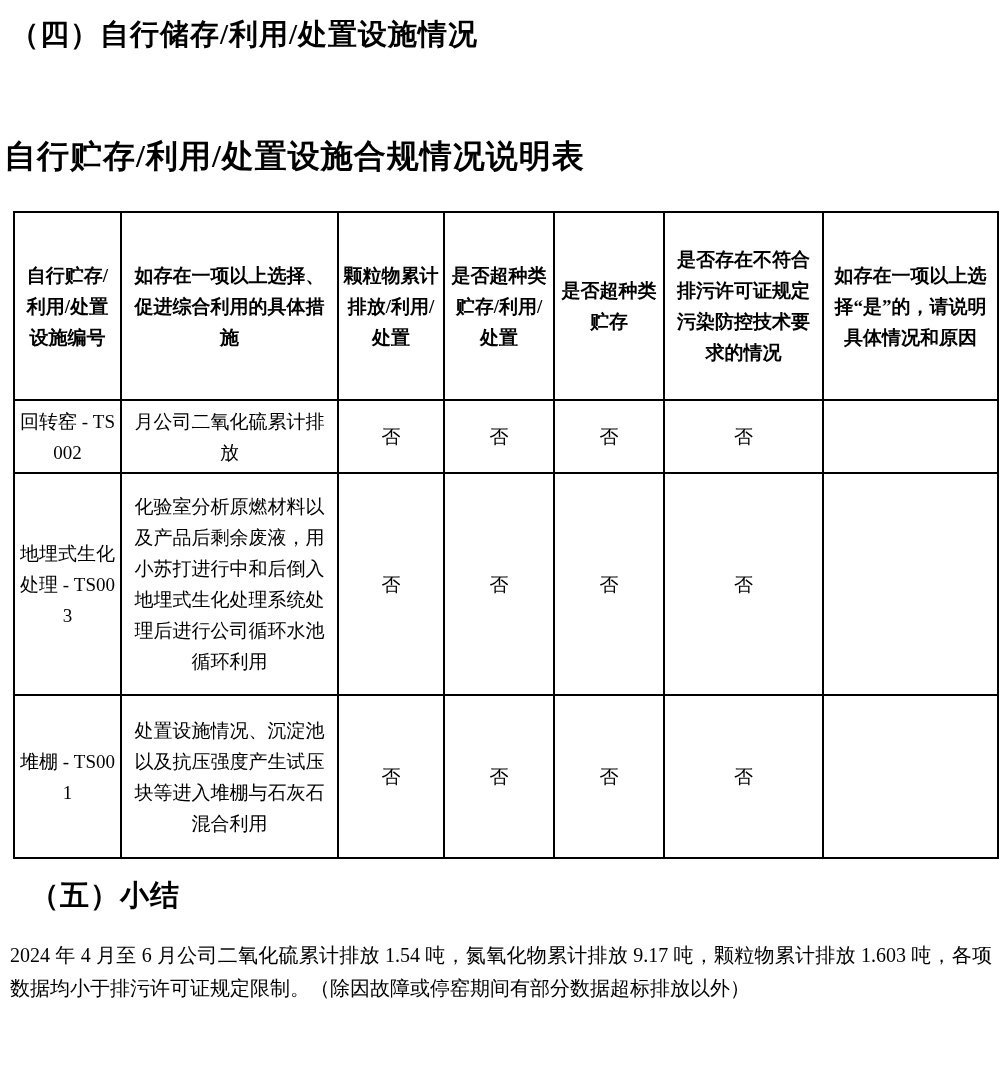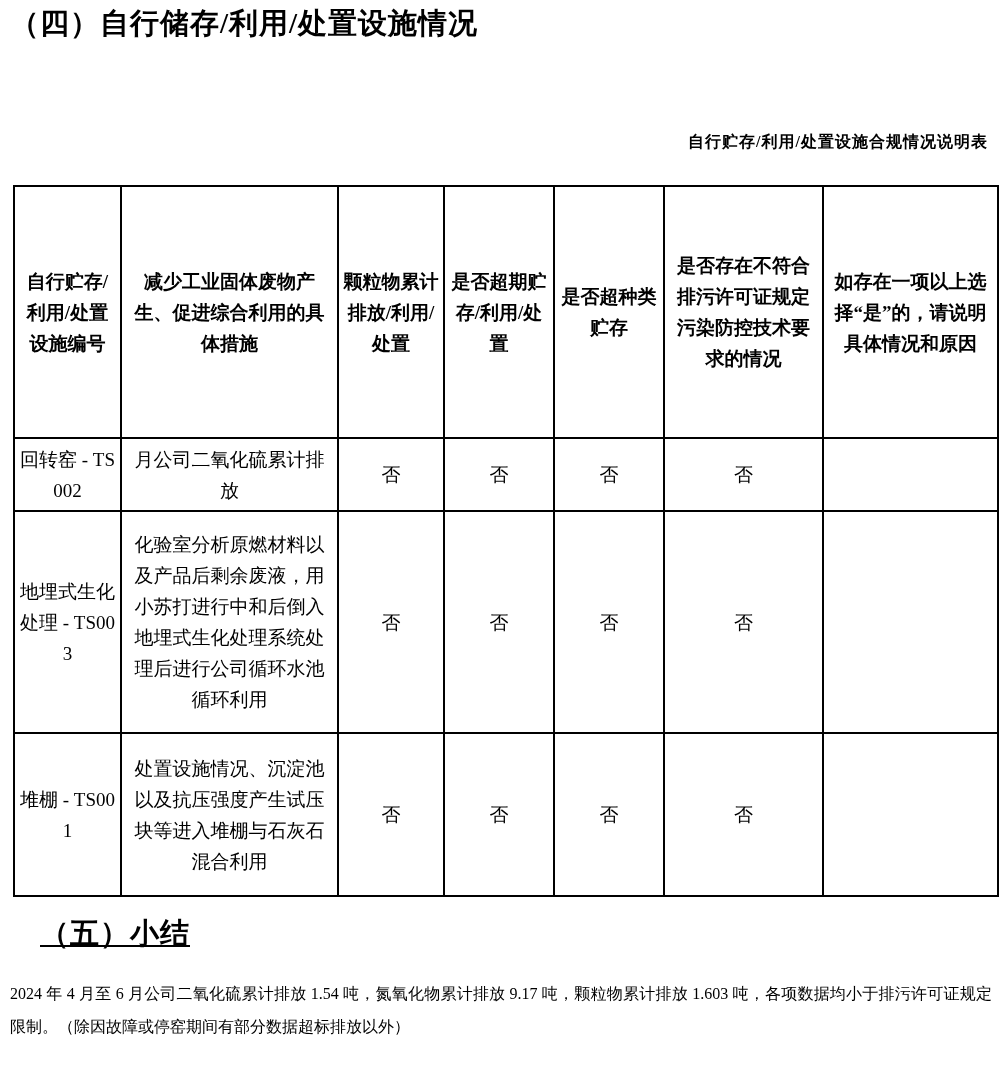--- a/index.html
+++ b/index.html
@@ -15,27 +15,27 @@
     height: 1086px;
     overflow: hidden;
   }
   .section-heading {
     font-size: 29px;
     font-weight: bold;
     letter-spacing: 1px;
     margin: 0;
   }
   .heading-4 {
-    padding: 4px 0 0 10px;
+    padding: 15px 0 0 10px;
   }
   .table-title {
-    margin: 12px;
+    margin: 4px;
     padding-top: 76px;
-    text-align: right;
-    font-size: 16px;
+    text-align: left;
+    font-size: 32px;
     font-weight: bold;
     letter-spacing: 1px;
   }
   table.compliance-table {
     margin: 32px 0 0 13px;
     width: 984px;
     border-collapse: collapse;
     table-layout: fixed;
   }
   table.compliance-table td, table.compliance-table th {
@@ -44,32 +44,31 @@
     text-align: center;
     vertical-align: middle;
     font-size: 19px;
     line-height: 31px;
     font-weight: normal;
     word-break: break-all;
   }
   table.compliance-table th {
     font-weight: bold;
   }
-  tr.header-row    { height: 252px; }
+  tr.header-row    { height: 188px; }
   tr.data-row-1    { height: 73px;  }
   tr.data-row-2    { height: 222px; }
   tr.data-row-3    { height: 163px; }
   .heading-5 {
-    padding: 17px 0 0 40px;
-    text-decoration: underline;
+    padding: 17px 0 0 30px;
   }
   .summary-paragraph {
     margin: 0;
     padding: 23px 8px 0 10px;
-    font-size: 16px;
+    font-size: 20px;
     line-height: 33px;
     text-align: justify;
   }
 </style>
 </head>
 <body>
 
 <h2 class="section-heading heading-4">（四）自行储存/利用/处置设施情况</h2>
 
 <div class="table-title">自行贮存/利用/处置设施合规情况说明表</div>
@@ -80,23 +79,23 @@
     <col style="width:217px">
     <col style="width:106px">
     <col style="width:110px">
     <col style="width:110px">
     <col style="width:159px">
     <col style="width:175px">
   </colgroup>
   <tbody>
     <tr class="header-row">
       <th>自行贮存/利用/处置设施编号</th>
-      <th>减少工业固体废物产生、促进综合利用的具体措施</th>
+      <th>如存在一项以上选择、促进综合利用的具体措施</th>
       <th>颗粒物累计排放/利用/处置</th>
-      <th>是否超期贮存/利用/处置</th>
+      <th>是否超种类贮存/利用/处置</th>
       <th>是否超种类贮存</th>
       <th>是否存在不符合排污许可证规定污染防控技术要求的情况</th>
       <th>如存在一项以上选择“是”的，请说明具体情况和原因</th>
     </tr>
     <tr class="data-row-1">
       <td>回转窑 - TS002</td>
       <td>月公司二氧化硫累计排放</td>
       <td>否</td>
       <td>否</td>
       <td>否</td>

